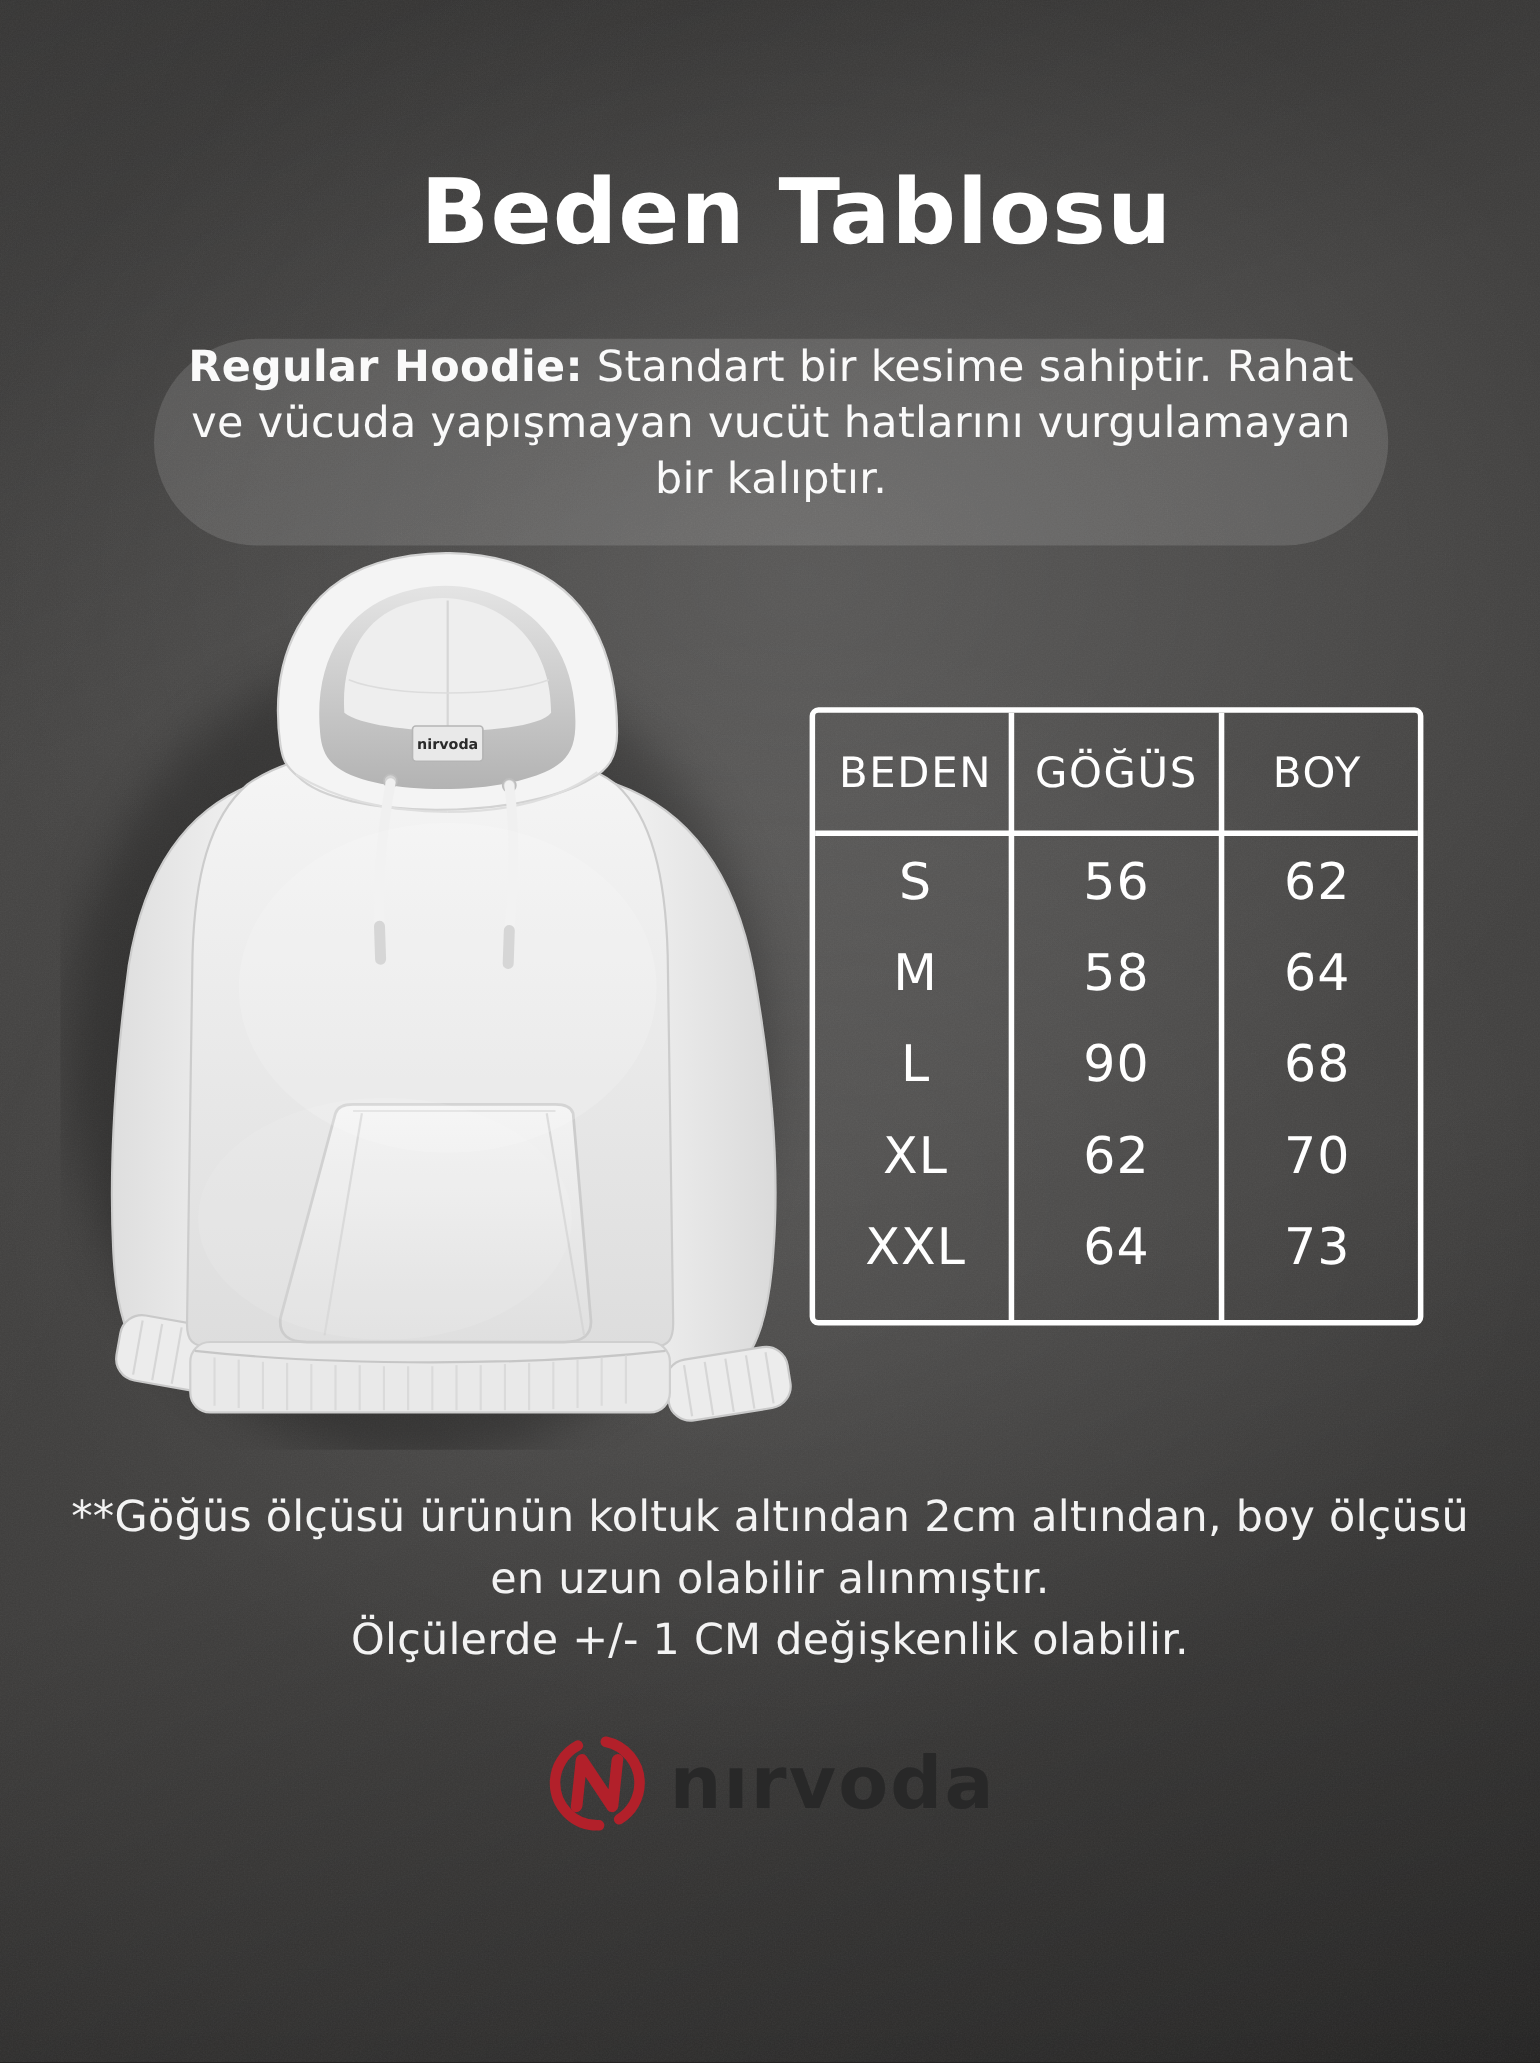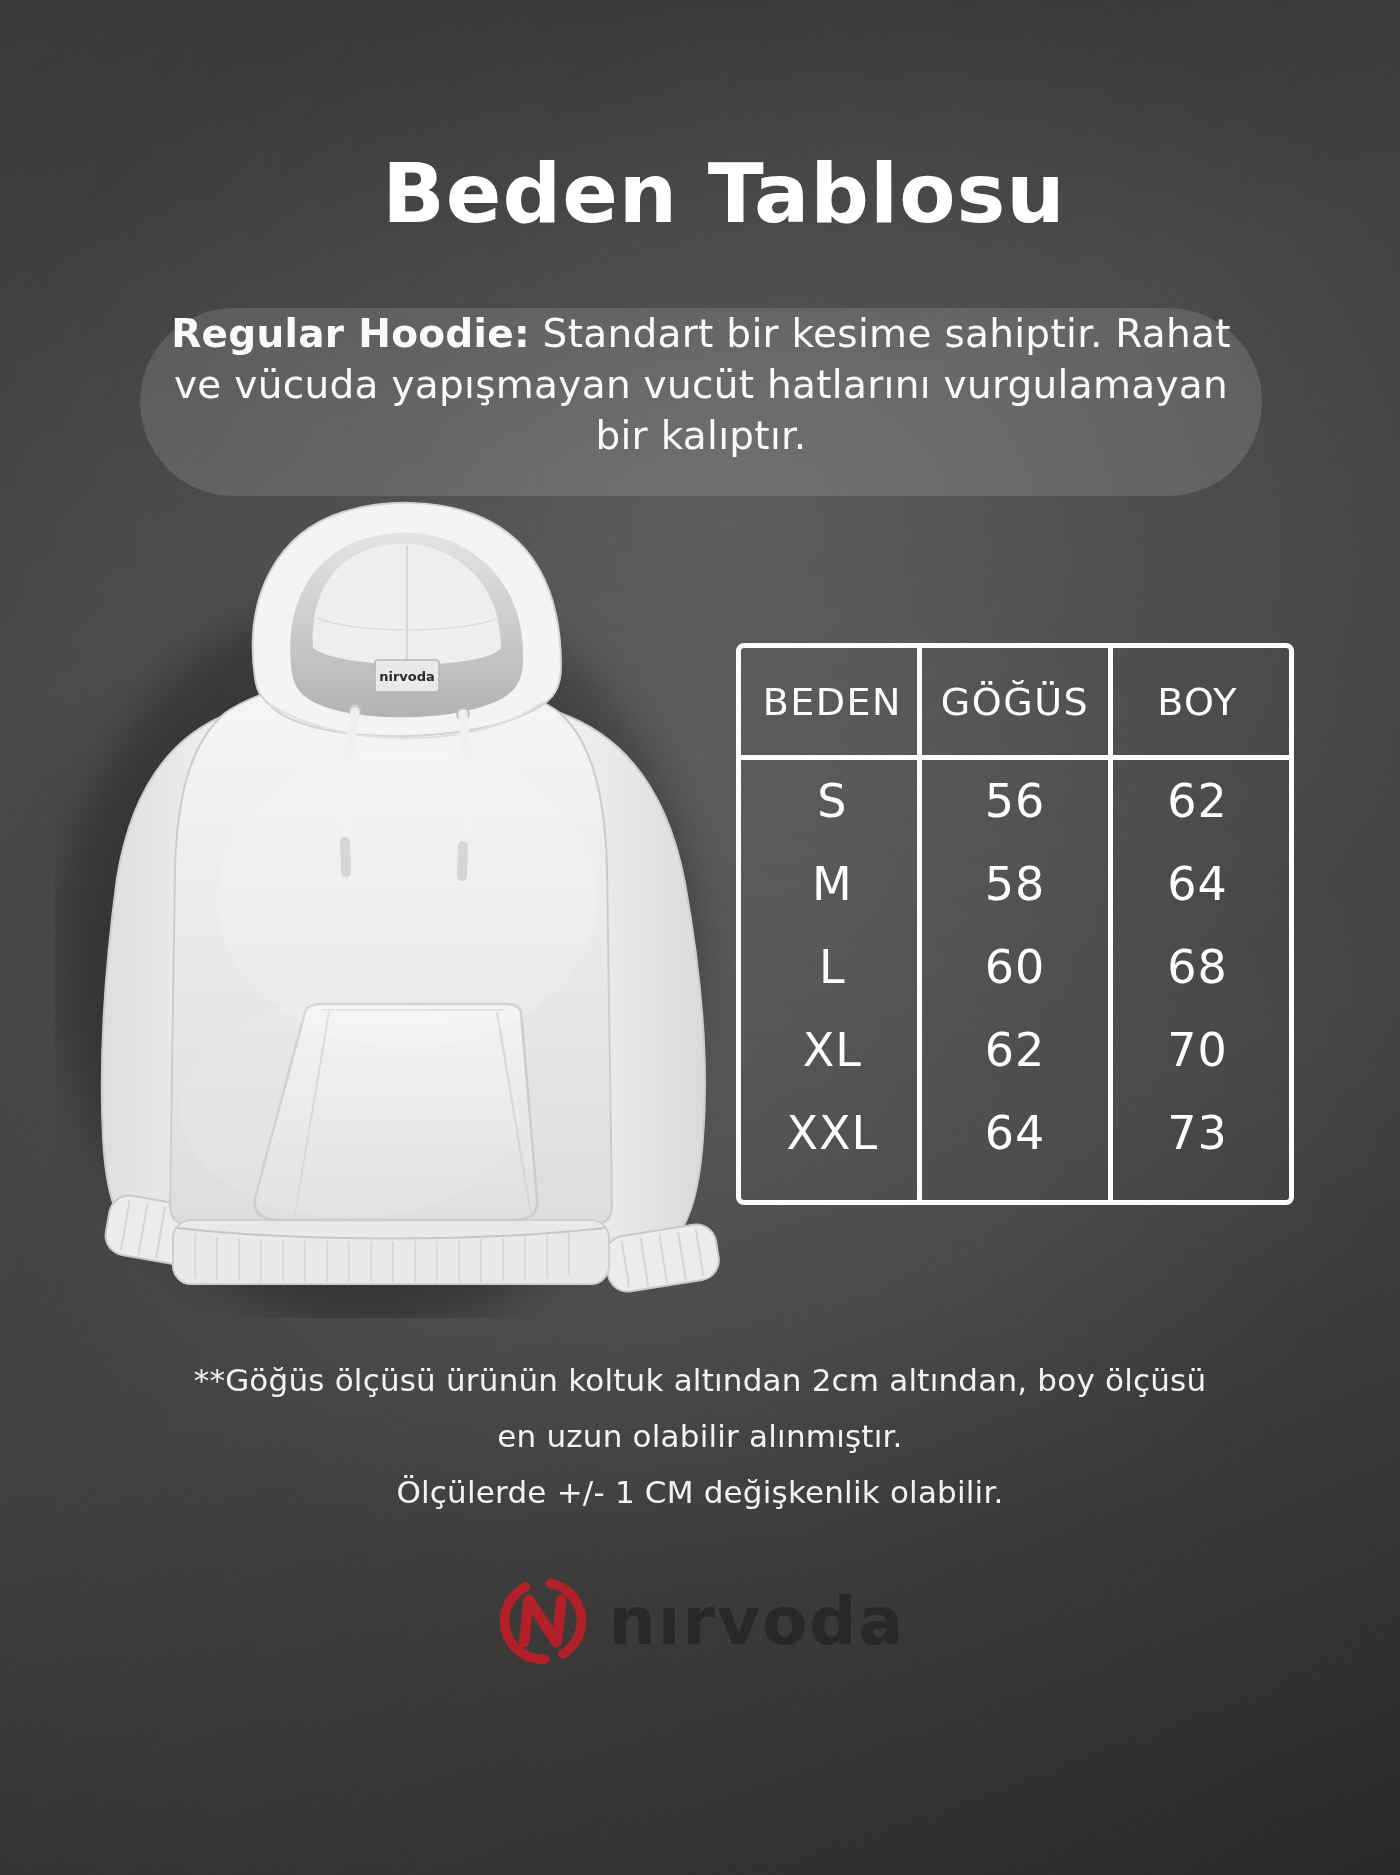--- a/index.html
+++ b/index.html
@@ -40,21 +40,21 @@
   .thead{display:flex;height:107px;align-items:center;color:#fff;}
   .thead .tcell{font-size:38px;letter-spacing:1.5px;}
   .tbody{position:absolute;top:112px;bottom:26px;left:0;right:0;display:flex;flex-direction:column;}
   .trow{flex:1;display:flex;align-items:center;color:#fff;}
   .tcell{width:33.33%;text-align:center;}
   .trow .tcell{font-size:46px;letter-spacing:1px;}
 
   
   .notes{
     position:absolute;top:1352px;left:0;width:100%;text-align:center;
-    color:#f3f3f3;font-size:31px;line-height:56px;letter-spacing:.2px;
+    color:#f3f3f3;font-size:39px;line-height:56px;letter-spacing:.2px;
   }
 
   
   .brand{
     position:absolute;top:1566px;left:0;width:100%;height:110px;
     display:flex;align-items:center;justify-content:center;gap:18px;text-align:center;
   }
   .brand .wordmark{font-size:66px;font-weight:700;color:#282828;letter-spacing:2px;}
 
   .hoodie-wrap{position:absolute;left:55px;top:498px;width:680px;height:820px;}
@@ -211,21 +211,21 @@
       <div class="tcell">56</div>
       <div class="tcell">62</div>
     </div>
         <div class="trow">
       <div class="tcell">M</div>
       <div class="tcell">58</div>
       <div class="tcell">64</div>
     </div>
         <div class="trow">
       <div class="tcell">L</div>
-      <div class="tcell">60</div>
+      <div class="tcell">90</div>
       <div class="tcell">68</div>
     </div>
         <div class="trow">
       <div class="tcell">XL</div>
       <div class="tcell">62</div>
       <div class="tcell">70</div>
     </div>
         <div class="trow">
       <div class="tcell">XXL</div>
       <div class="tcell">64</div>

